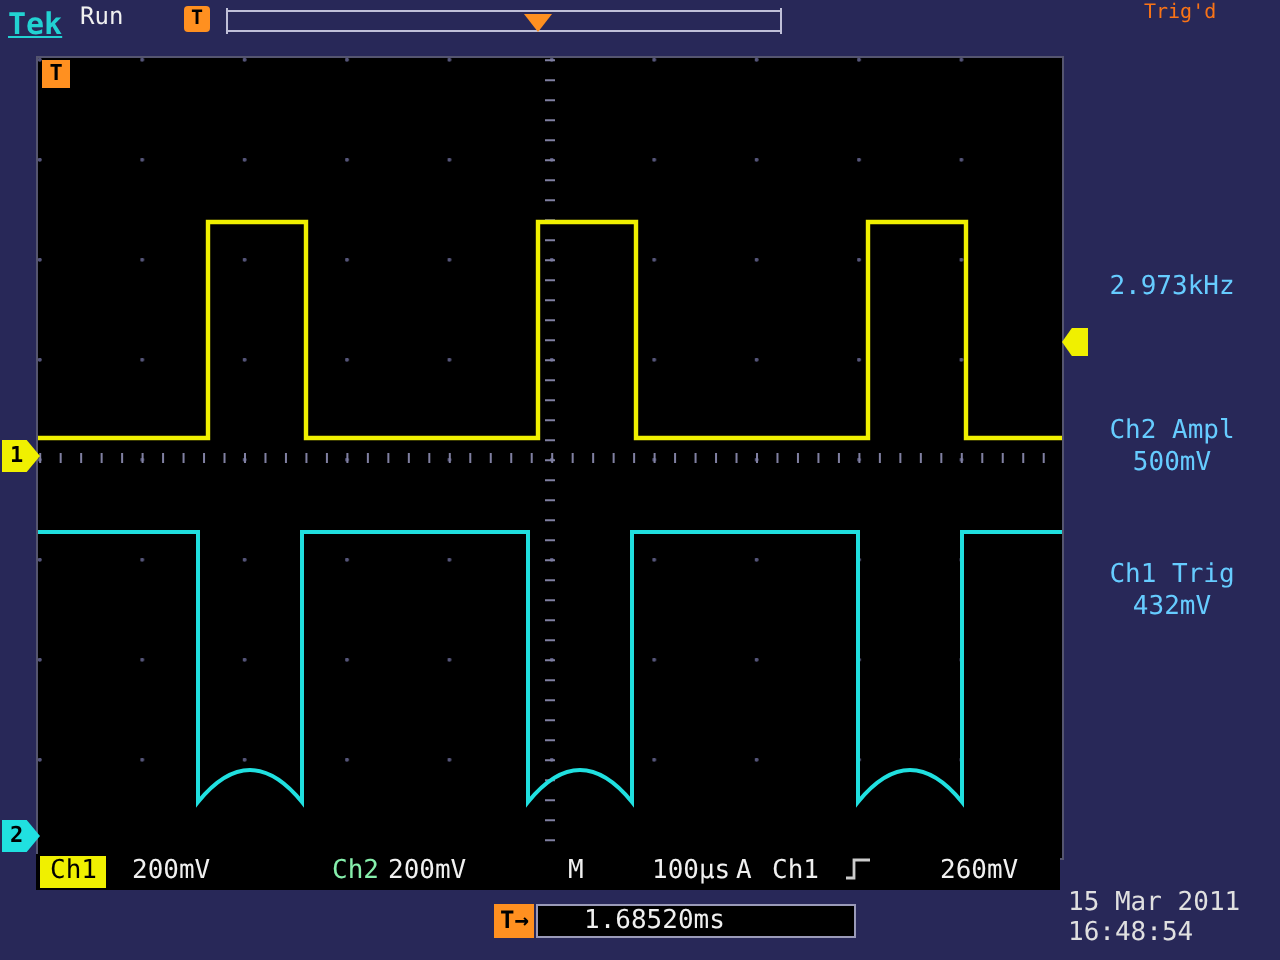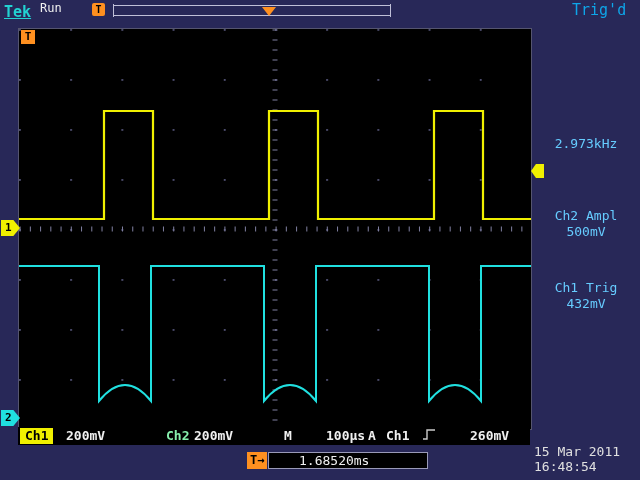--- a/index.html
+++ b/index.html
@@ -8,21 +8,21 @@
     background:#282858;
     font-family:"DejaVu Sans Mono", monospace;
     color:#e8e8e8;
     -webkit-font-smoothing:none;
   }
   .abs{position:absolute;}
 
   
   .brand{left:4px;top:3px;font-size:15px;font-weight:bold;color:#22d2d2;text-decoration:underline;}
   .run{left:40px;top:1px;font-size:12px;color:#f0f0f0;}
-  .trigd{left:572px;top:1px;font-size:15px;color:#0ea5e9;}
+  .trigd{left:572px;top:1px;font-size:10px;color:#f97316;}
   .mini-t{left:92px;top:3px;width:13px;height:13px;background:#ff9020;border-radius:2px;
     color:#000;font-size:10px;font-weight:bold;text-align:center;line-height:13px;}
   .recbar{left:113px;top:5px;width:276px;height:9px;border:1px solid #c0c0d8;background:transparent;}
   .recbar:before,.recbar:after{content:"";position:absolute;top:-2px;width:1px;height:13px;background:#c0c0d8;}
   .recbar:before{left:-1px;} .recbar:after{right:-1px;}
   .trig-tri{left:262px;top:7px;width:0;height:0;
     border-left:7px solid transparent;border-right:7px solid transparent;border-top:9px solid #ff9020;}
 
   
   .grat{left:18px;top:28px;width:512px;height:400px;background:#000;box-sizing:content-box;border:1px solid #55556f;}
@@ -35,37 +35,37 @@
   .chmark.c2{top:410px;background:#20e0e0;}
   .trig-arrow{left:531px;top:164px;width:13px;height:14px;background:#f0f000;
     clip-path:polygon(100% 0,38% 0,0 50%,38% 100%,100% 100%);}
 
   
   .meas{left:534px;width:104px;text-align:center;color:#66ccff;font-size:13px;line-height:16px;}
   .meas.m0{top:136px;} .meas.m1{top:208px;} .meas.m2{top:280px;}
 
   
   .bar1{left:18px;top:427px;width:512px;height:18px;background:#000;font-size:13px;}
-  .bar1 .abs{top:1px;line-height:16px;font-weight:bold;}
+  .bar1 .abs{top:1px;line-height:16px;}
   .badge-ch1{left:2px;background:#f0f000;color:#000;padding:0 5px;}
   .v-ch1{left:48px;color:#f0f0f0;}
   .l-ch2{left:148px;color:#86efac;}
   .v-ch2{left:176px;color:#f0f0f0;}
   .l-m{left:266px;color:#f0f0f0;}
   .v-m{left:284px;color:#f0f0f0;margin-left:24px;}
   .l-a{left:350px;color:#f0f0f0;}
   .v-src{left:368px;color:#f0f0f0;}
   .slope{left:404px;top:3px;}
   .v-lvl{left:452px;color:#f0f0f0;text-align:center;}
 
   .delay-badge{left:247px;top:452px;height:17px;background:#ff9020;color:#000;
     font-size:12px;font-weight:bold;line-height:17px;padding:0 3px;}
   .delay-box{left:268px;top:452px;width:160px;height:17px;background:#000;
     border:1px solid #9a9ab8;box-sizing:border-box;color:#f0f0f0;
-    font-size:13px;line-height:15px;padding-left:30px;}
+    font-size:13px;line-height:15px;padding-left:23px;}
 
   .datetime{left:534px;top:444px;width:104px;color:#e0e0e0;
     font-size:13px;line-height:15px;}
 </style>
 </head>
 <body>
 
 <div class="screen">
 
   <div class="abs brand">Tek</div>

